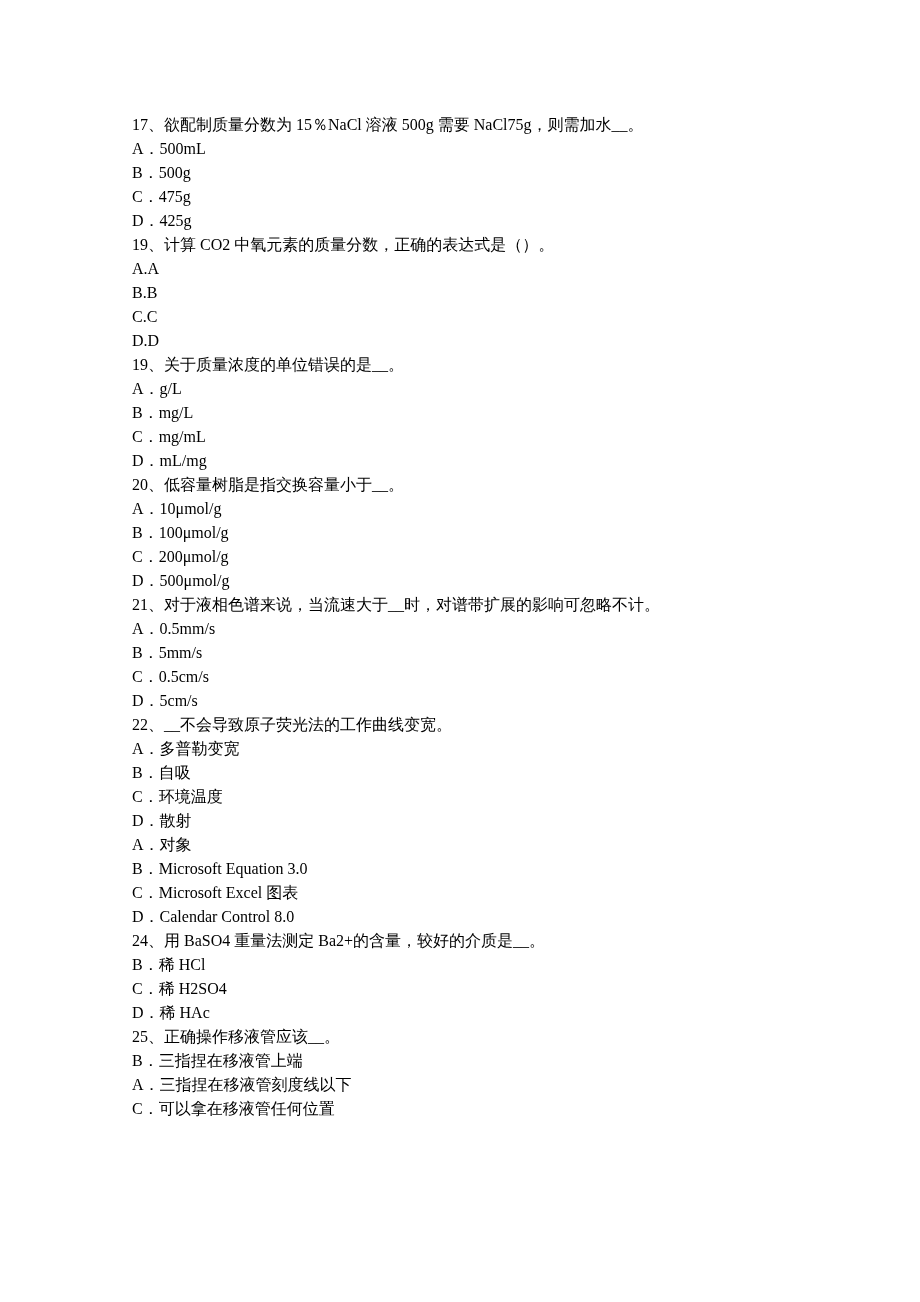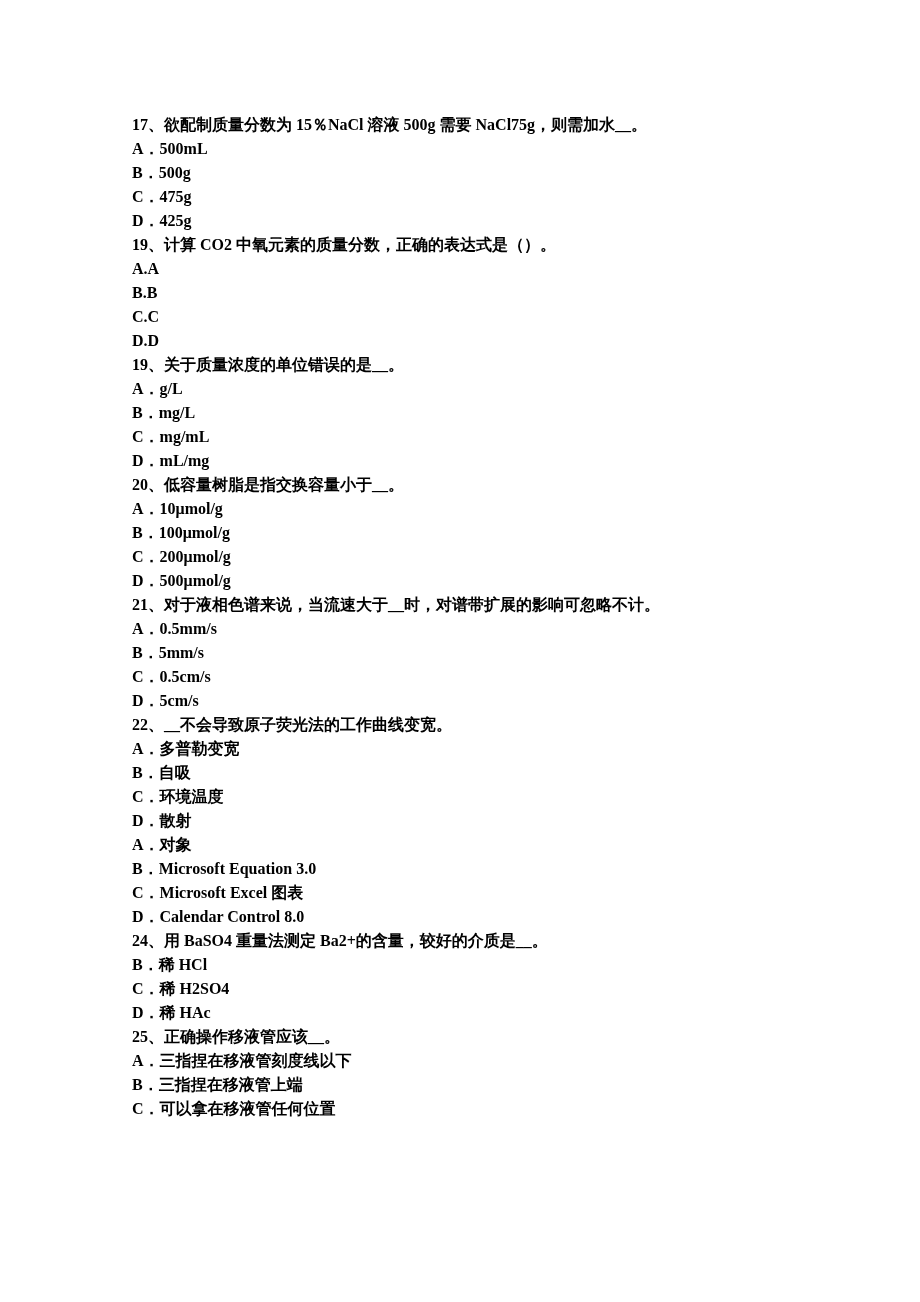--- a/index.html
+++ b/index.html
@@ -1,15 +1,15 @@
 <!DOCTYPE html>
 <html><head>
   <meta charset="utf-8">
   <style>
-    * { margin: 0; padding: 0; box-sizing: border-box; font-weight: bold; }
+    * { margin: 0; padding: 0; box-sizing: border-box; }
     body {
       width: 920px;
       height: 1302px;
       background: #ffffff;
       font-family: "SimSun", "Times New Roman", serif;
       font-size: 16px;
       color: #000000;
       padding: 113px 132px 0 132px;
       line-height: 1.5;
     }
@@ -73,17 +73,17 @@
     <span class="option">D．Calendar Control 8.0</span>
   </div>
   <div>
     <span class="question-text">24、用 BaSO4 重量法测定 Ba2+的含量，较好的介质是__。</span>
     <span class="option">B．稀 HCl</span>
     <span class="option">C．稀 H2SO4</span>
     <span class="option">D．稀 HAc</span>
   </div>
   <div>
     <span class="question-text">25、正确操作移液管应该__。</span>
+    <span class="option">B．三指捏在移液管上端</span>
     <span class="option">A．三指捏在移液管刻度线以下</span>
-    <span class="option">B．三指捏在移液管上端</span>
     <span class="option">C．可以拿在移液管任何位置</span>
   </div>
 </div>
 
 </body></html>

